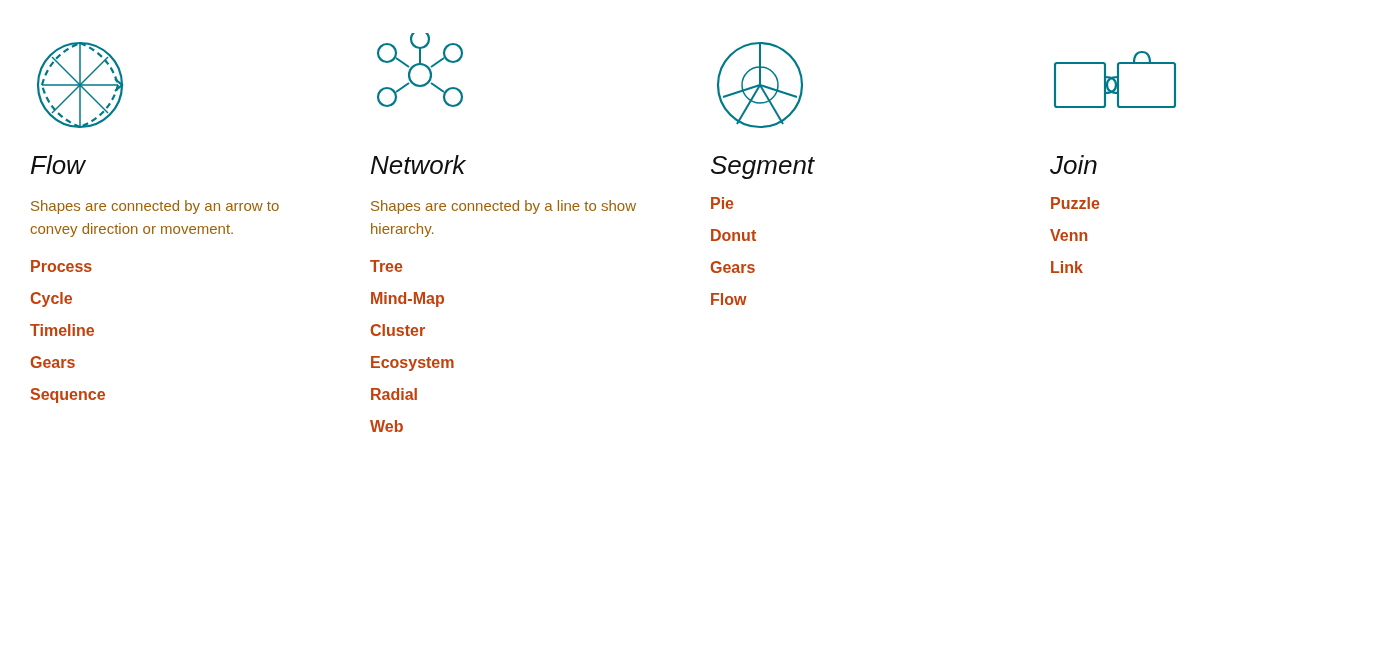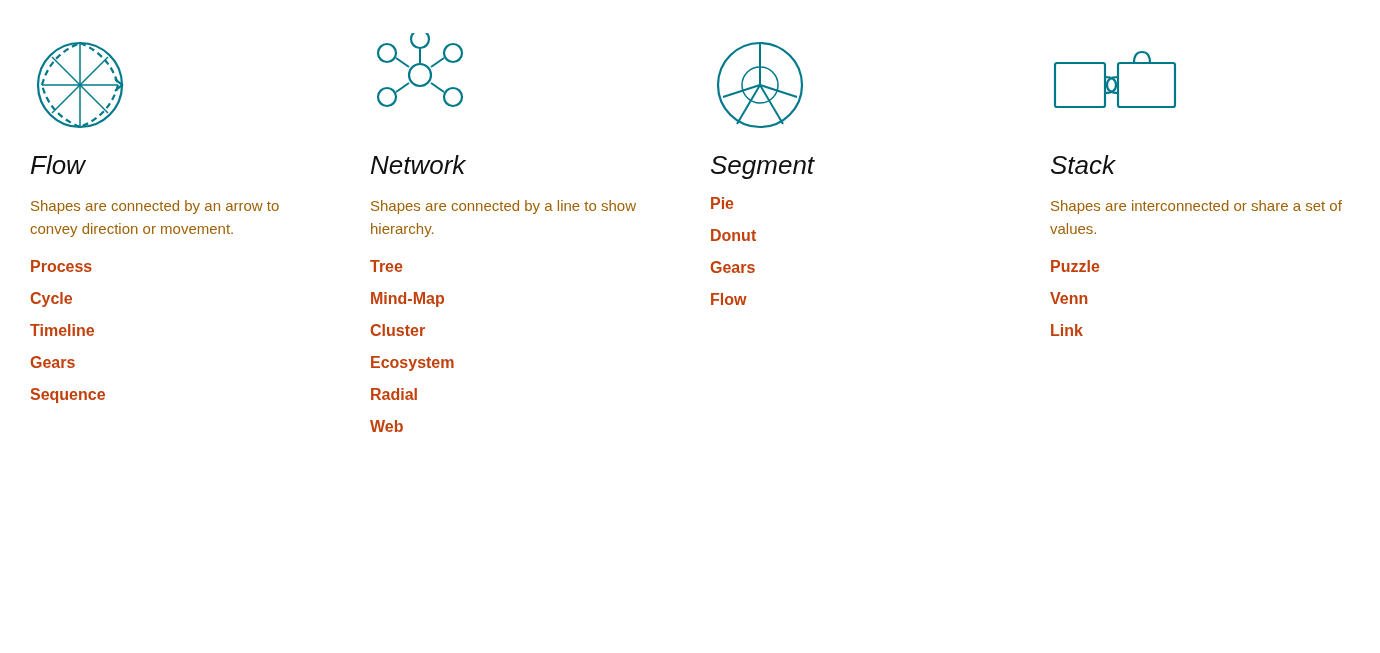--- a/index.html
+++ b/index.html
@@ -157,20 +157,19 @@
 
         <path d="M55 32 Q66 32 66 40 Q66 48 55 48" stroke="#007a8a" stroke-width="2.2" fill="none"></path>
 
         <rect x="68" y="18" width="57" height="44" rx="2" stroke="#007a8a" stroke-width="2.2" fill="none"></rect>
 
         <path d="M68 32 Q57 32 57 40 Q57 48 68 48" stroke="#007a8a" stroke-width="2.2" fill="none"></path>
 
         <path d="M84 18 Q84 7 92 7 Q100 7 100 18" stroke="#007a8a" stroke-width="2.2" fill="none"></path>
       </svg>
     </div>
-    <div class="category-title">Stack</div>
-    <div class="category-desc">Shapes are interconnected or share a set of values.</div>
+    <div class="category-title">Join</div>
     <div class="item-link">Puzzle</div>
     <div class="item-link">Venn</div>
     <div class="item-link">Link</div>
   </div>
 
 </div>
 
 </body></html>

